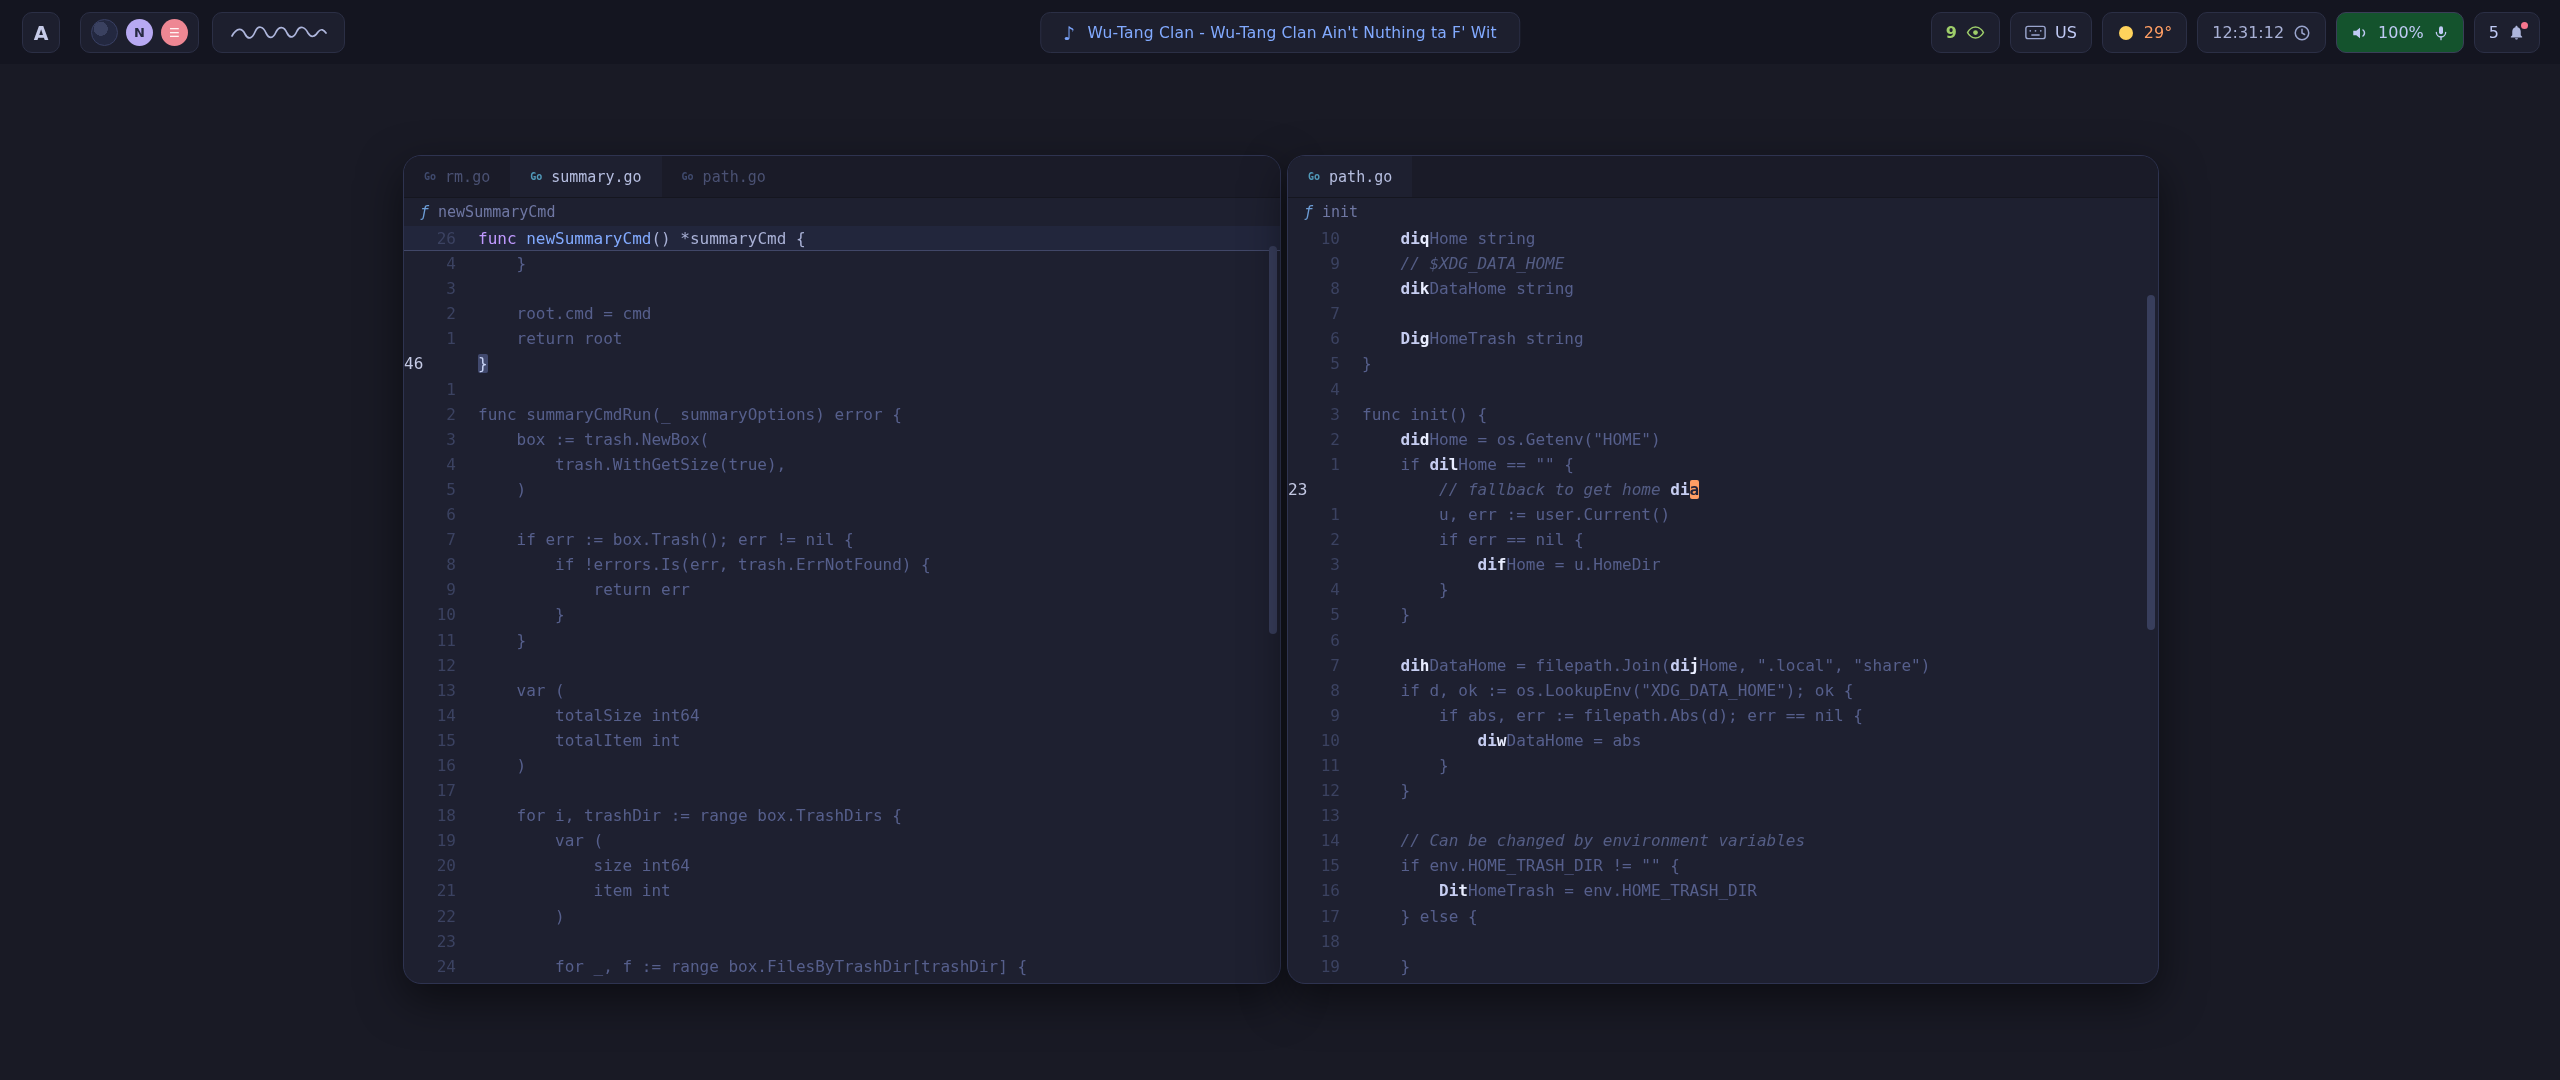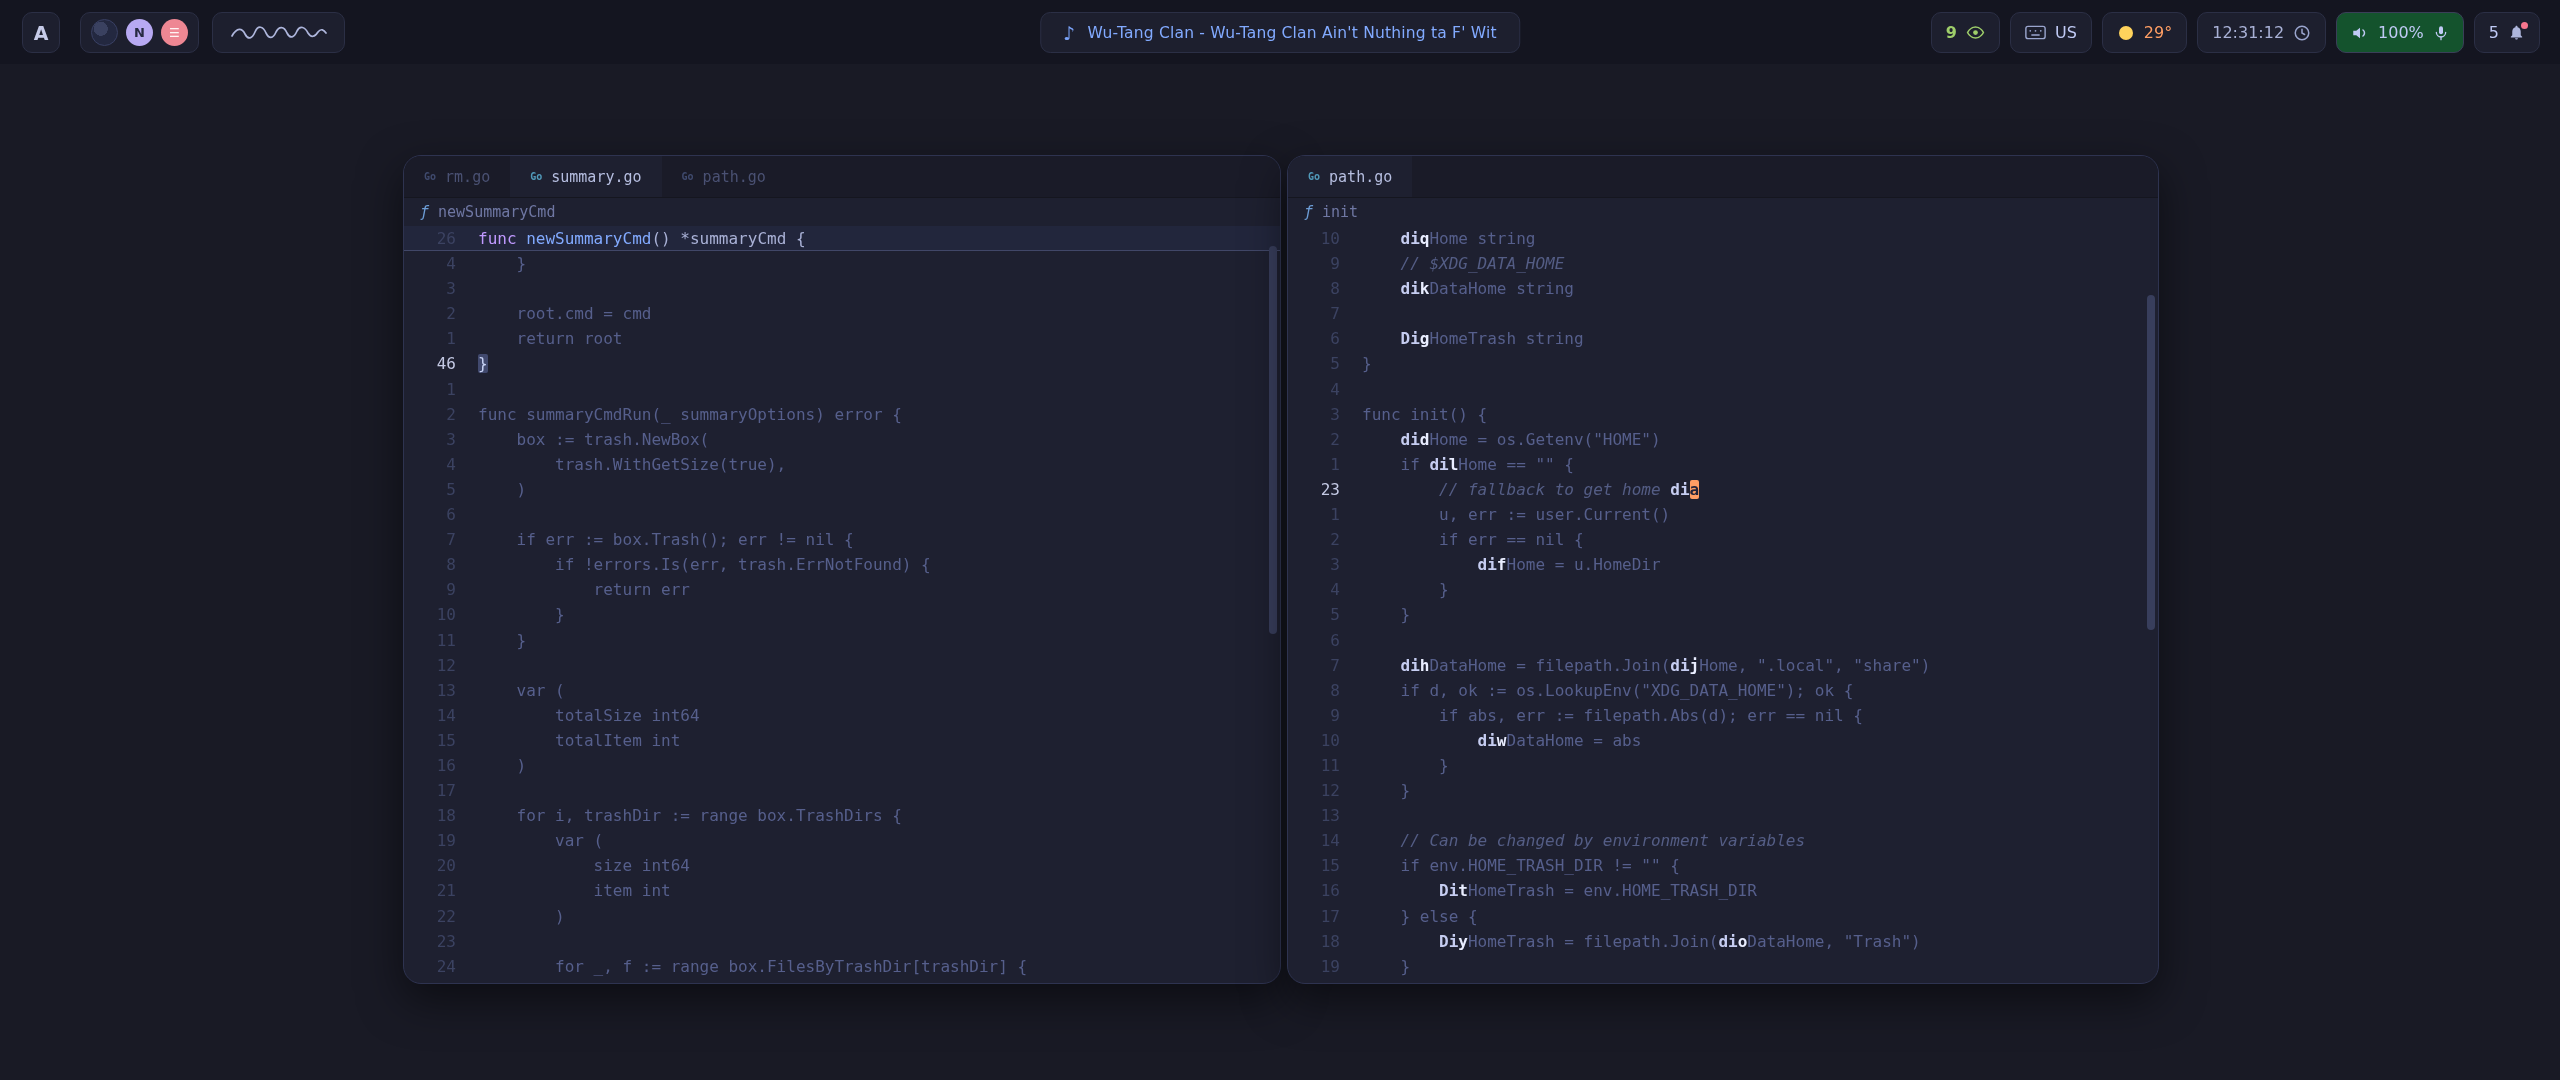--- a/index.html
+++ b/index.html
@@ -41,21 +41,21 @@
   .tab.active .ticon{color:#519aba}
   .breadcrumb{height:28px;display:flex;align-items:center;gap:9px;padding:0 16px;
               font-family:"DejaVu Sans Mono",monospace;font-size:15px;color:#6f77a3}
   .bc-icon{color:#6d9dd6;font-style:italic}
 
   .code{position:relative}
   .row{display:flex;height:25.1px;line-height:25.1px;font-family:"DejaVu Sans Mono",monospace;
        font-size:16px;white-space:pre}
   .gut{flex:none;width:52px;text-align:right;color:#3b4261}
   .txt{padding-left:22px}
-  .row.cur .gut{text-align:right;padding-left:12px;color:#c4c9e4}
+  .row.cur .gut{text-align:left;color:#c4c9e4}
   .row.ctx{background:#22263c;border-bottom:1px solid #414768}
 
   
   .c-p{color:#565f8c}
   .c-c{color:#545d85;font-style:italic}
   .c-m{color:#c6cdf1;font-weight:bold}
   .c-l{color:#e9edff;font-weight:bold}
   .c-lc{background:#ff9e64;color:#22243a;font-weight:bold;border-radius:2px}
   .c-cb{background:#41496e;color:#c8d3f5;border-radius:2px}
   .c-k{color:#c099ff}
@@ -247,18 +247,18 @@
       <div class="row"><span class="gut">8</span><span class="txt"><span class="c-p">    if d, ok := os.LookupEnv("XDG_DATA_HOME"); ok {</span></span></div>
       <div class="row"><span class="gut">9</span><span class="txt"><span class="c-p">        if abs, err := filepath.Abs(d); err == nil {</span></span></div>
       <div class="row"><span class="gut">10</span><span class="txt"><span class="c-p">            </span><span class="c-m">di</span><span class="c-l">w</span><span class="c-p">DataHome = abs</span></span></div>
       <div class="row"><span class="gut">11</span><span class="txt"><span class="c-p">        }</span></span></div>
       <div class="row"><span class="gut">12</span><span class="txt"><span class="c-p">    }</span></span></div>
       <div class="row"><span class="gut">13</span><span class="txt"><span class="c-p"></span></span></div>
       <div class="row"><span class="gut">14</span><span class="txt"><span class="c-p">    </span><span class="c-c">// Can be changed by environment variables</span></span></div>
       <div class="row"><span class="gut">15</span><span class="txt"><span class="c-p">    if env.HOME_TRASH_DIR != "" {</span></span></div>
       <div class="row"><span class="gut">16</span><span class="txt"><span class="c-p">        </span><span class="c-m">Di</span><span class="c-l">t</span><span class="c-p">HomeTrash = env.HOME_TRASH_DIR</span></span></div>
       <div class="row"><span class="gut">17</span><span class="txt"><span class="c-p">    } else {</span></span></div>
-      <div class="row"><span class="gut">18</span><span class="txt"><span class="c-p">        </span><span class="c-m">Di</span><span class="c-l">y</span><span class="c-p">HomeTrash = filepath.Join(</span><span class="c-m">di</span><span class="c-l">o</span><span class="c-p">DataHome, "Trash")</span></span></div>
+      <div class="row"><span class="gut">18</span></div>
       <div class="row"><span class="gut">19</span><span class="txt"><span class="c-p">    }</span></span></div>
       <div class="row"><span class="gut">20</span><span class="txt"><span class="c-p">}</span></span></div>
     </div>
   <div class="sb"></div>
 </div>
 
 </body></html>

